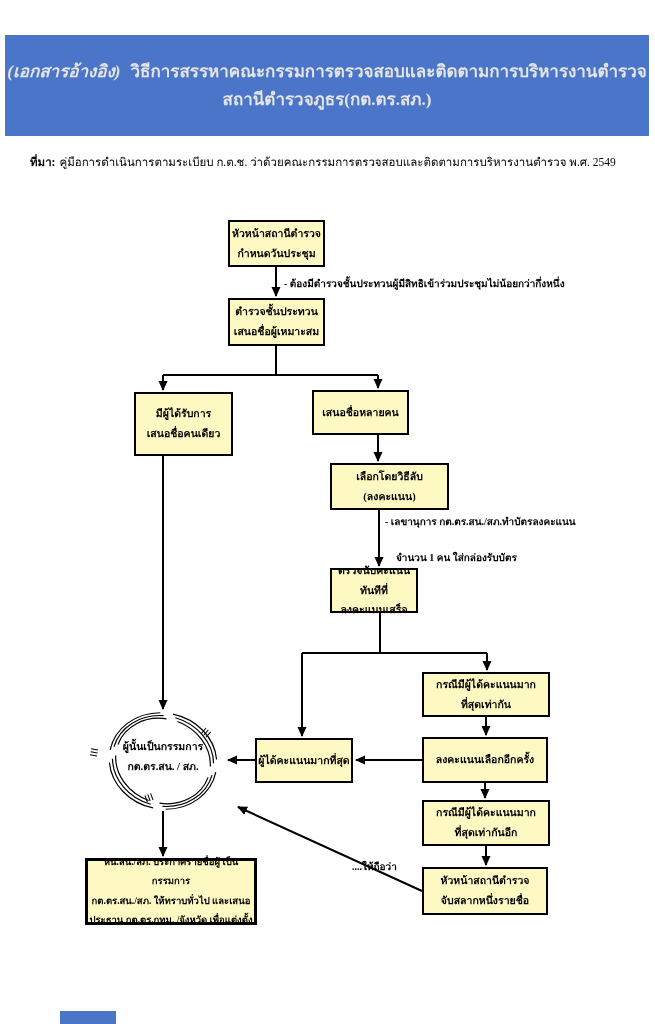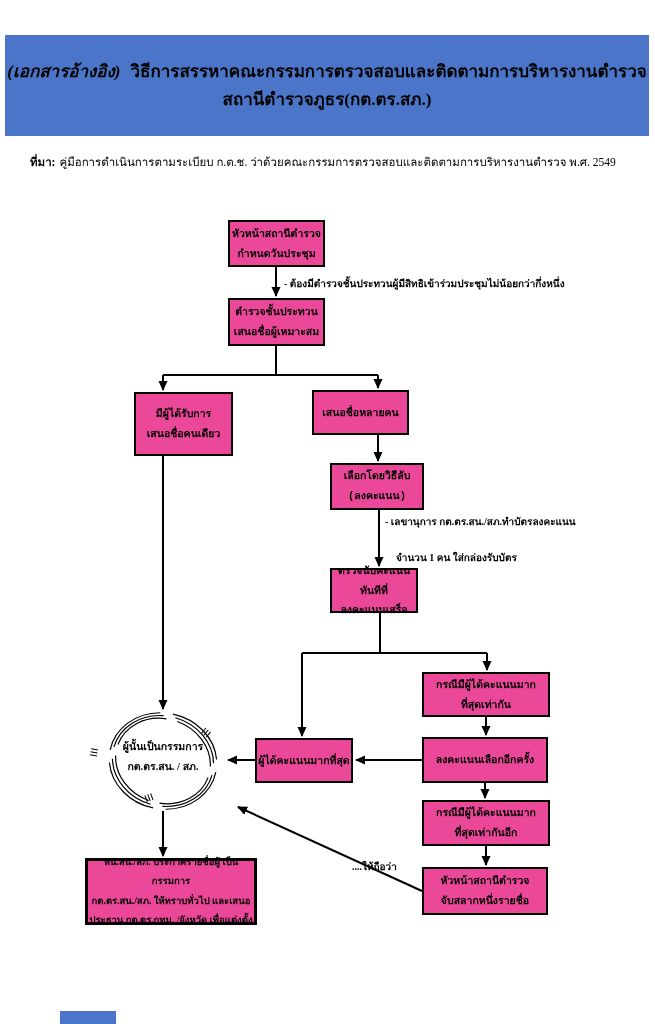--- a/index.html
+++ b/index.html
@@ -1,30 +1,30 @@
 <!DOCTYPE html>
 <html><head>
 <meta charset="utf-8">
 <style>
   html,body{margin:0;padding:0;background:#e9e9e9;}
   .page{position:relative;width:655px;height:1024px;background:#ffffff;overflow:hidden;
         font-family:"Liberation Serif", serif;color:#000;margin:0 auto;}
   
   .banner{position:absolute;left:5px;top:35px;width:644px;height:101px;background:#4a75c8;
-          color:#000000;display:flex;flex-direction:column;justify-content:center;align-items:center;
+          color:#e5e5e5;display:flex;flex-direction:column;justify-content:center;align-items:center;
           text-align:center;font-weight:bold;font-size:17px;line-height:1.6;}
   .banner .l1 .prefix{font-style:italic;margin-right:10px;}
   
   .source{position:absolute;left:30px;top:153px;width:610px;font-size:11.5px;white-space:nowrap;}
   .source .lbl{font-weight:bold;margin-right:4px;}
   
   .dtitle{position:absolute;left:0;top:196px;width:655px;text-align:center;
           font-weight:bold;font-size:12.5px;}
   
-  .fbox{position:absolute;border:2.5px solid #000;background:#ec4899;box-sizing:border-box;
+  .fbox{position:absolute;border:2.5px solid #000;background:#fef9c3;box-sizing:border-box;
         display:flex;flex-direction:column;justify-content:center;align-items:center;
         text-align:center;font-weight:bold;font-size:10.5px;line-height:1.9;z-index:2;}
   .fbox.thick{border-width:3px;font-size:9.5px;line-height:2.05;}
   
   .note{position:absolute;font-size:10px;font-weight:600;white-space:nowrap;z-index:2;}
   
   .circle-text{position:absolute;left:109px;top:737px;width:108px;text-align:center;
                font-weight:bold;font-size:10.5px;line-height:1.95;z-index:2;}
   svg.wires{position:absolute;left:0;top:0;z-index:1;}
   .footer-bar{position:absolute;left:60px;top:1011px;width:56px;height:13px;background:#4a75c8;}
@@ -125,21 +125,21 @@
 
   <div class="fbox" style="left:114px;top:392px;width:99px;height:64px;margin-left:20px;">
     <div>มีผู้ได้รับการ</div>
     <div>เสนอชื่อคนเดียว</div>
   </div>
 
   <div class="fbox" style="left:312px;top:390px;width:97px;height:45px;">
     <div>เสนอชื่อหลายคน</div>
   </div>
 
-  <div class="fbox" style="left:330px;top:463px;width:94px;height:47px;font-family:Liberation Mono, monospace;">
+  <div class="fbox" style="left:330px;top:463px;width:119px;height:47px;">
     <div>เลือกโดยวิธีลับ</div>
     <div>(ลงคะแนน)</div>
   </div>
 
   <div class="note" style="left:385px;top:514px;">- เลขานุการ กต.ตร.สน./สภ.ทำบัตรลงคะแนน</div>
   <div class="note" style="left:396px;top:550px;">จำนวน 1 คน ใส่กล่องรับบัตร</div>
 
   <div class="fbox" style="left:330px;top:568px;width:88px;height:45px;">
     <div>ตรวจนับคะแนนทันทีที่</div>
     <div>ลงคะแนนเสร็จ</div>

